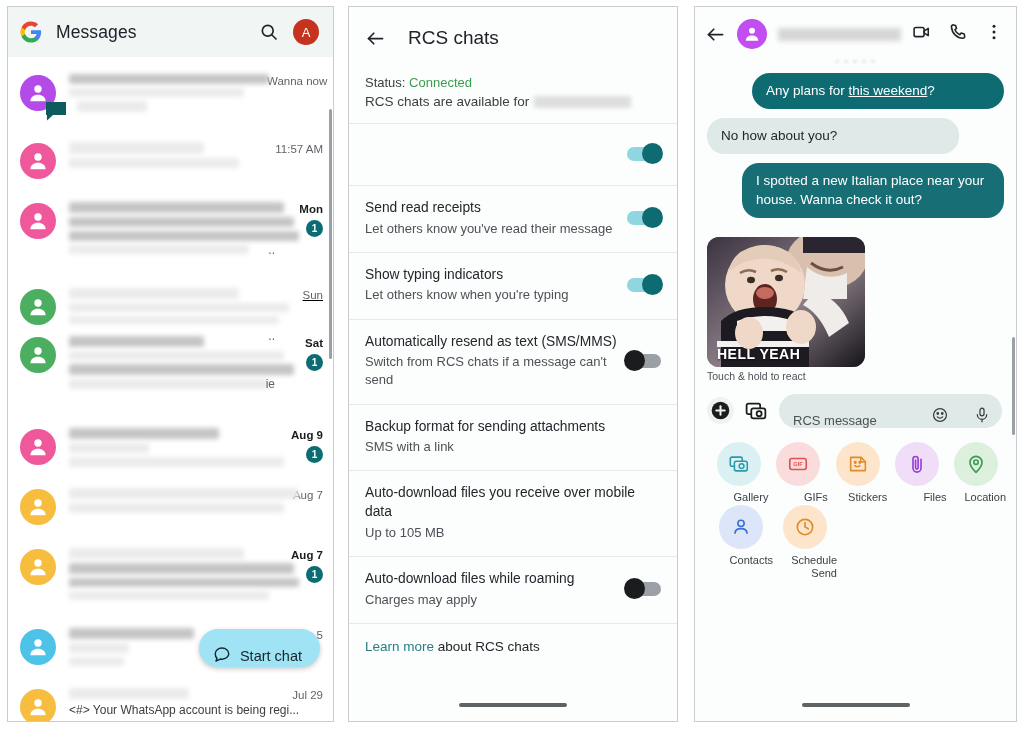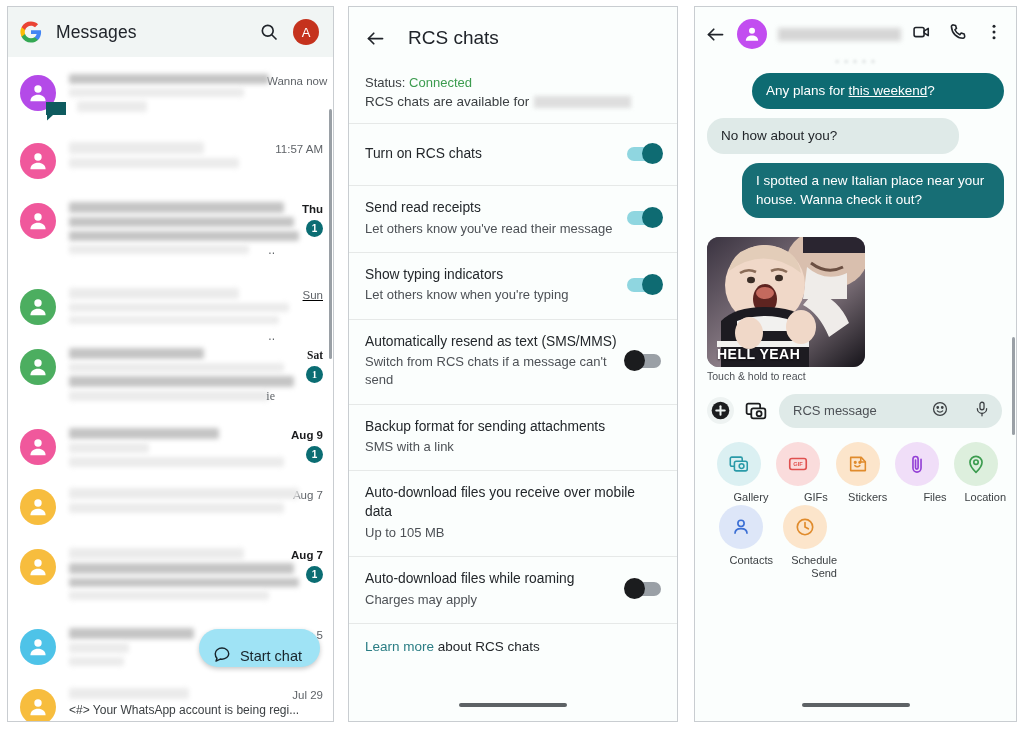--- a/index.html
+++ b/index.html
@@ -128,21 +128,21 @@
     font-weight: bold; letter-spacing: .5px; text-shadow: 0 1px 2px rgba(0,0,0,.6);
   }
   .gif-hint { font-size: 10.5px; color: #4d5156; margin-top: 3px; }
   .composer { display: flex; align-items: center; gap: 10px; padding: 12px 14px 0 12px; }
   .plus-btn { width: 27px; height: 27px; border-radius: 50%; background: #eef3f2;
               display: flex; align-items: center; justify-content: center; flex: 0 0 auto; }
   .plus-btn svg { width: 23px; height: 23px; }
   .gal-btn { width: 25px; height: 25px; flex: 0 0 auto; }
   .input-pill {
     flex: 1; height: 34px; border-radius: 17px; background: #dfeae8; display: flex;
-    align-items: center; padding: 0 11px 0 14px; gap: 24px;
+    align-items: flex-end; padding: 0 11px 0 14px; gap: 24px;
   }
   .input-ph { flex: 1; font-size: 13px; color: #4d5156; }
   .input-pill svg { width: 18px; height: 18px; }
   .attach-grid { padding: 14px 10px 0 14px; }
   .attach-row { display: flex; gap: 0; }
   .attach-item { width: 64px; text-align: right; }
   .attach-circ {
     width: 44px; height: 44px; border-radius: 50%; margin: 0 auto 5px auto;
     display: flex; align-items: center; justify-content: center;
   }
@@ -224,41 +224,41 @@
                 <circle cx="12" cy="8" r="3.7"></circle>
                 <path d="M4.4 20.2c0-4.1 3.5-6.4 7.6-6.4s7.6 2.3 7.6 6.4z"></path>
               </svg>
             </div>
             <div class="conv-body">
               <div class="blur-line dk" style="width: 215px; height: 11px; margin-left: 0px;"></div>
               <div class="blur-line dk" style="width: 225px; height: 10px; margin-left: 0px;"></div>
               <div class="blur-line dk" style="width: 230px; height: 10px; margin-left: 0px;"></div>
               <div class="blur-line lt" style="width: 180px; height: 9px; margin-left: 0px;"></div>
             </div>
-            <div class="conv-meta"><div class="conv-time unread">Thu</div><div class="unread-badge">1</div></div>
+            <div class="conv-meta"><div class="conv-time unread">Mon</div><div class="unread-badge">1</div></div>
             <div class="ellip" style="position: absolute; right: 58px; top: 44px;">..</div>
           </div>
           <div class="conv-row" style="top: 228px; text-decoration: underline;">
             <div class="av" style="background: rgb(76, 174, 96);">
               <svg viewBox="0 0 24 24" fill="#fff">
                 <circle cx="12" cy="8" r="3.7"></circle>
                 <path d="M4.4 20.2c0-4.1 3.5-6.4 7.6-6.4s7.6 2.3 7.6 6.4z"></path>
               </svg>
             </div>
             <div class="conv-body">
               <div class="blur-line lt" style="width: 170px; height: 11px; margin-left: 0px;"></div>
               <div class="blur-line lt" style="width: 220px; height: 9px; margin-left: 0px;"></div>
               <div class="blur-line lt" style="width: 210px; height: 8px; margin-left: 0px;"></div>
             </div>
             <div class="conv-meta">
               <div class="conv-time">Sun</div>
             </div>
             <div class="ellip" style="position: absolute; right: 58px; top: 44px;">..</div>
           </div>
-          <div class="conv-row" style="top: 288px; font-family: Liberation Serif, serif;">
+          <div class="conv-row" style="top: 276px;">
             <div class="av" style="background: rgb(76, 174, 96);">
               <svg viewBox="0 0 24 24" fill="#fff">
                 <circle cx="12" cy="8" r="3.7"></circle>
                 <path d="M4.4 20.2c0-4.1 3.5-6.4 7.6-6.4s7.6 2.3 7.6 6.4z"></path>
               </svg>
             </div>
             <div class="conv-body">
               <div class="blur-line dk" style="width: 135px; height: 11px; margin-left: 0px;"></div>
               <div class="blur-line lt" style="width: 215px; height: 9px; margin-left: 0px;"></div>
               <div class="blur-line dk" style="width: 225px; height: 11px; margin-left: 0px;"></div>
@@ -376,21 +376,20 @@
         </div>
         <div class="status-line2">
           <span>RCS chats are available for</span>
           <span class="status-redact"></span>
         </div>
       </div>
 
       <div id="settings-host">
           <div class="setting-row">
             <div class="sr-text">
-              <div class="sr-title">Turn on RCS chats</div>
             </div>
             <div class="toggle on">
               <span class="knob"></span>
             </div>
           </div>
           <div class="setting-row">
             <div class="sr-text">
               <div class="sr-title">Send read receipts</div>
               <div class="sr-sub">Let others know you've read their message</div>
             </div>

